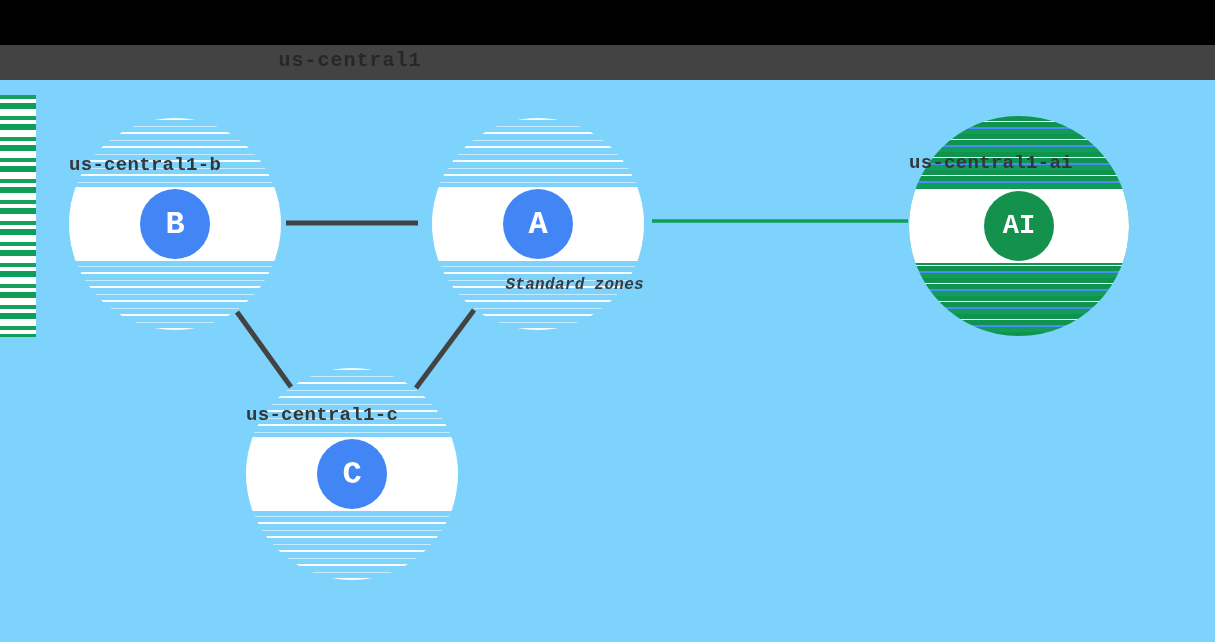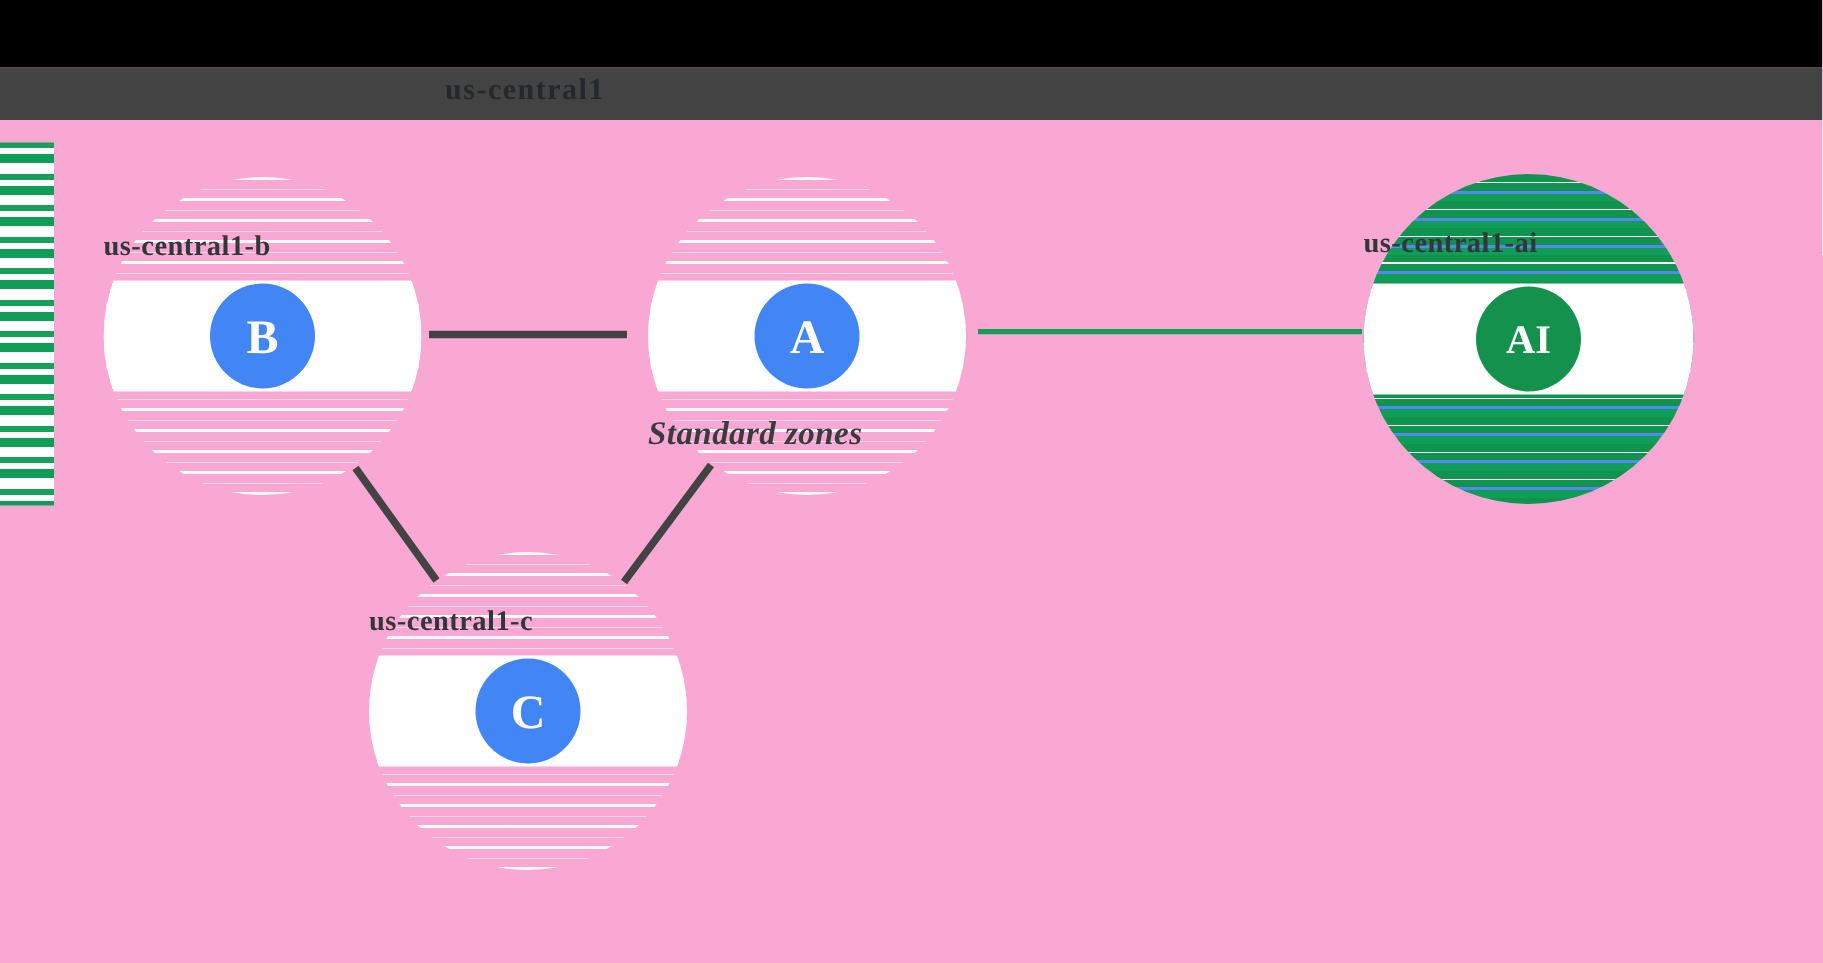--- a/index.html
+++ b/index.html
@@ -1,19 +1,19 @@
 <!DOCTYPE html>
 <html><head>
 <meta charset="utf-8">
 <style>
   html,body{margin:0;padding:0;background:#ffffff;}
   .stage{
     position:relative;width:1215px;height:642px;overflow:hidden;
-    background:#f9a8d4;
-    font-family:Liberation Serif, serif;
+    background:#7dd3fc;
+    font-family:Liberation Mono, monospace;
   }
   .top-black{position:absolute;left:0;top:0;width:1215px;height:45px;background:#000000;}
   .top-bar{position:absolute;left:0;top:45px;width:1215px;height:35px;background:#434343;}
   .region-label{
     position:absolute;left:250px;top:49px;width:200px;
     text-align:center;color:#24282b;font-size:20px;font-weight:700;letter-spacing:1px;
   }
   
   .glitch-strip{
     position:absolute;left:0;top:95px;width:36px;height:242px;
@@ -39,22 +39,22 @@
     color:#33373a;font-size:19px;font-weight:600;letter-spacing:0.3px;
   }
   .inner{
     position:absolute;left:50%;top:50%;transform:translate(-50%,-50%);
     width:70px;height:70px;border-radius:50%;background:#4285F4;
     display:flex;align-items:center;justify-content:center;
     color:#ffffff;font-weight:700;font-size:32px;
   }
   .zone.green .inner{background:#15914e;font-size:27px;}
   .caption{
-    position:absolute;left:0;width:100%;text-align:left;
-    color:#383c3f;font-size:22px;font-weight:700;font-style:italic;letter-spacing:0.3px;
+    position:absolute;left:0;width:100%;text-align:right;
+    color:#383c3f;font-size:16px;font-weight:700;font-style:italic;letter-spacing:0.3px;
   }
   .zone.blue .caption{top:158px;}
   .zone.green .caption{top:162px;}
 </style>
 </head>
 <body>
 
 <div class="stage">
 
   <div class="top-black"></div>

